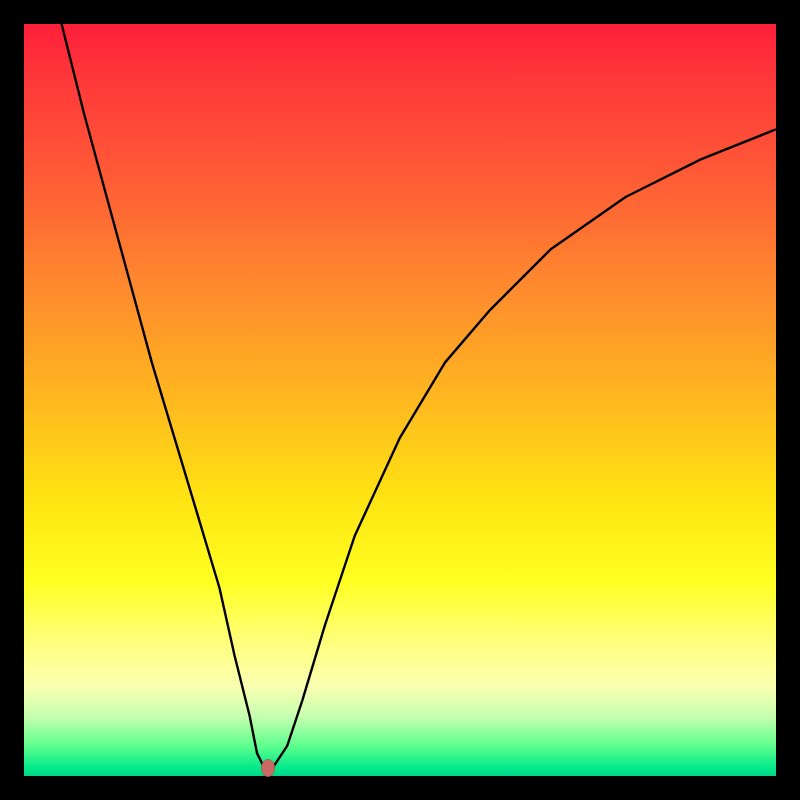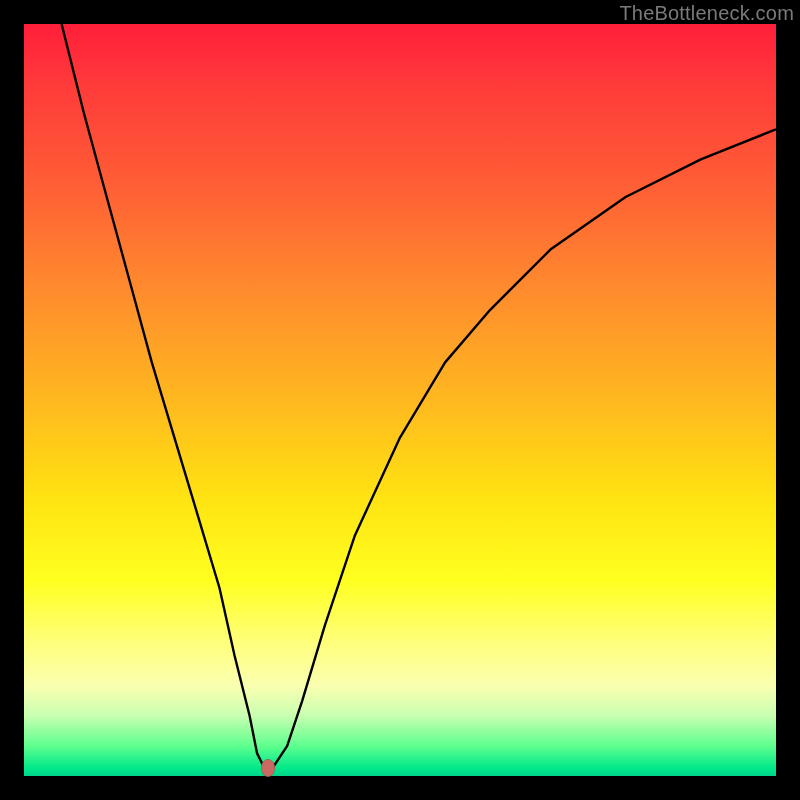--- a/index.html
+++ b/index.html
@@ -73,14 +73,13 @@
 
 <div class="frame">
 
   <div class="plot-area">
     <svg viewBox="0 0 752 752" preserveAspectRatio="none">
       <path fill="none" stroke="#000000" stroke-width="2.4" stroke-linejoin="round" d="M37.6 0.0 L60.2 90.2 L82.7 173.0 L105.3 255.7 L127.8 338.4 L150.4 413.6 L173.0 488.8 L195.5 564.0 L210.6 631.7 L225.6 691.8 L233.1 729.4 L240.6 744.5 L248.2 744.5 L263.2 721.9 L278.2 676.8 L300.8 601.6 L330.9 511.4 L376.0 413.6 L421.1 338.4 L466.2 285.8 L526.4 225.6 L601.6 173.0 L676.8 135.4 L752.0 105.3"></path>
     </svg>
     <div class="marker" style="left: 237.4px; top: 735.48px; background: rgb(199, 106, 98);"></div>
   </div>
 
-  <div class="watermark">TheBottleneck.com</div>
 </div>
 
 </body></html>

